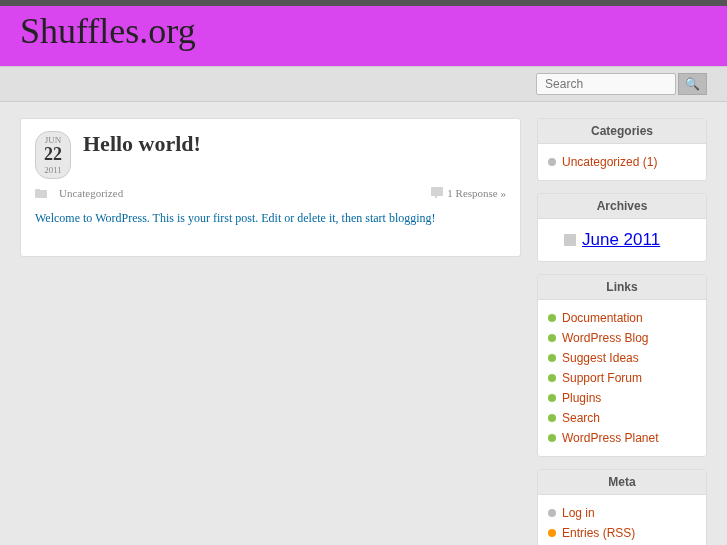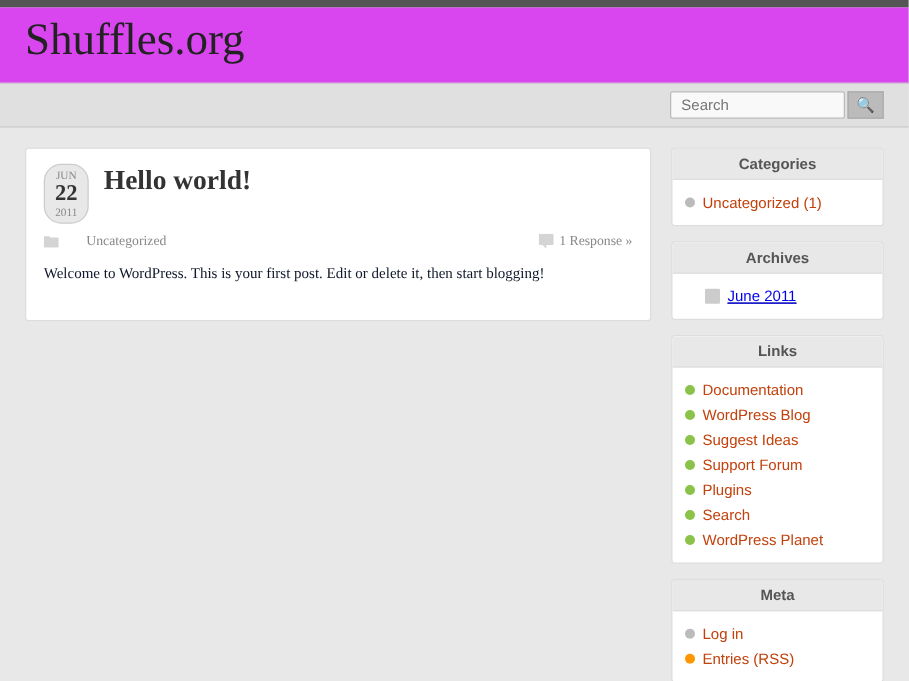--- a/index.html
+++ b/index.html
@@ -116,37 +116,37 @@
       align-items: center;
       gap: 8px;
       font-size: 11px;
       color: #888;
       margin-bottom: 10px;
       padding-left: 0;
     }
     .post-meta-left {
       display: flex;
       align-items: center;
-      gap: 22px;
+      gap: 12px;
     }
     .post-meta-right {
       margin-left: auto;
       display: flex;
       align-items: center;
       gap: 4px;
     }
     .folder-icon, .comment-icon {
       width: 12px;
       height: 12px;
       display: inline-block;
       opacity: 0.5;
     }
     .post-content {
       font-size: 12px;
-      color: #0f172a;
+      color: #0369a1;
       line-height: 1.6;
       margin-bottom: 14px;
     }
     .post-footer {
       font-size: 11px;
       color: #999;
       border-top: 1px solid #eee;
       padding-top: 8px;
     }
     
@@ -192,24 +192,23 @@
       flex-shrink: 0;
       display: inline-block;
     }
     .bullet.green { background: #8bc34a; }
     .bullet.orange { background: #ff9800; }
     .archive-item {
       display: flex;
       align-items: center;
       gap: 6px;
       padding: 3px 16px;
-      font-size: 12px;
+      font-size: 17px;
       color: #555;
       font-family: Arial, sans-serif;
-      text-decoration: underline;
     }
     .archive-icon {
       width: 12px;
       height: 12px;
       background: #ccc;
       border-radius: 1px;
       flex-shrink: 0;
     }
   </style>
 </head>

